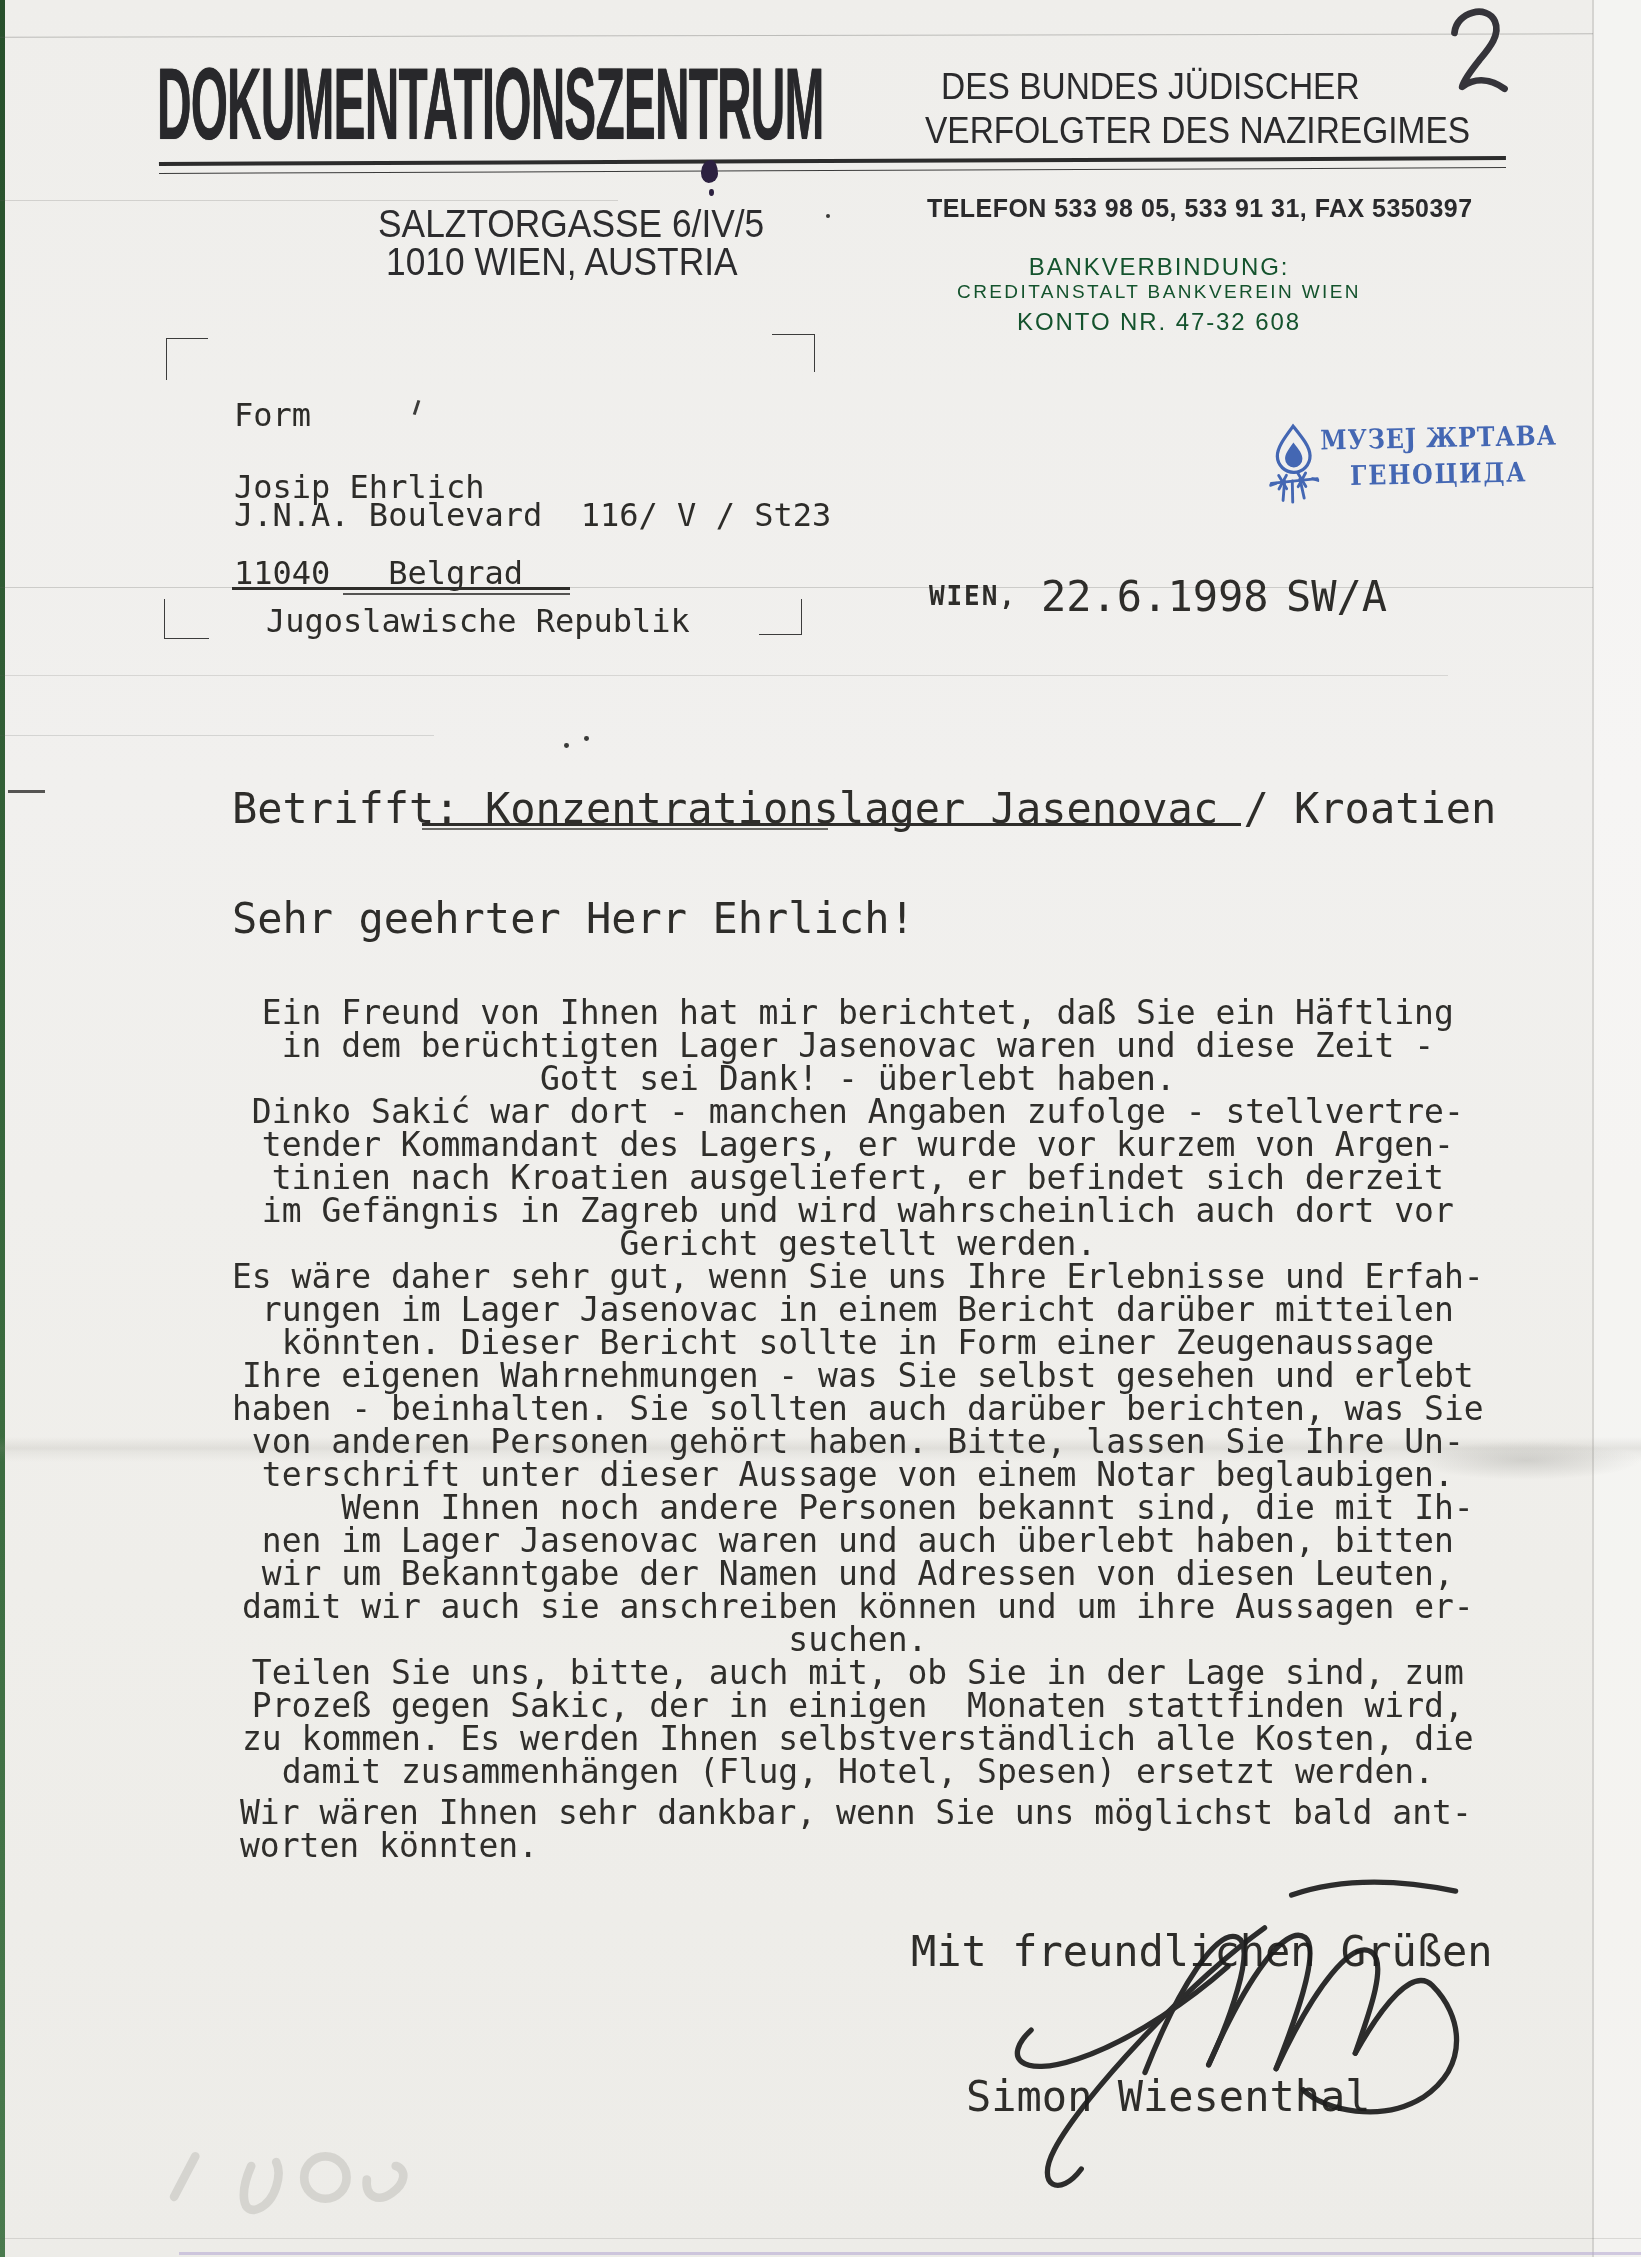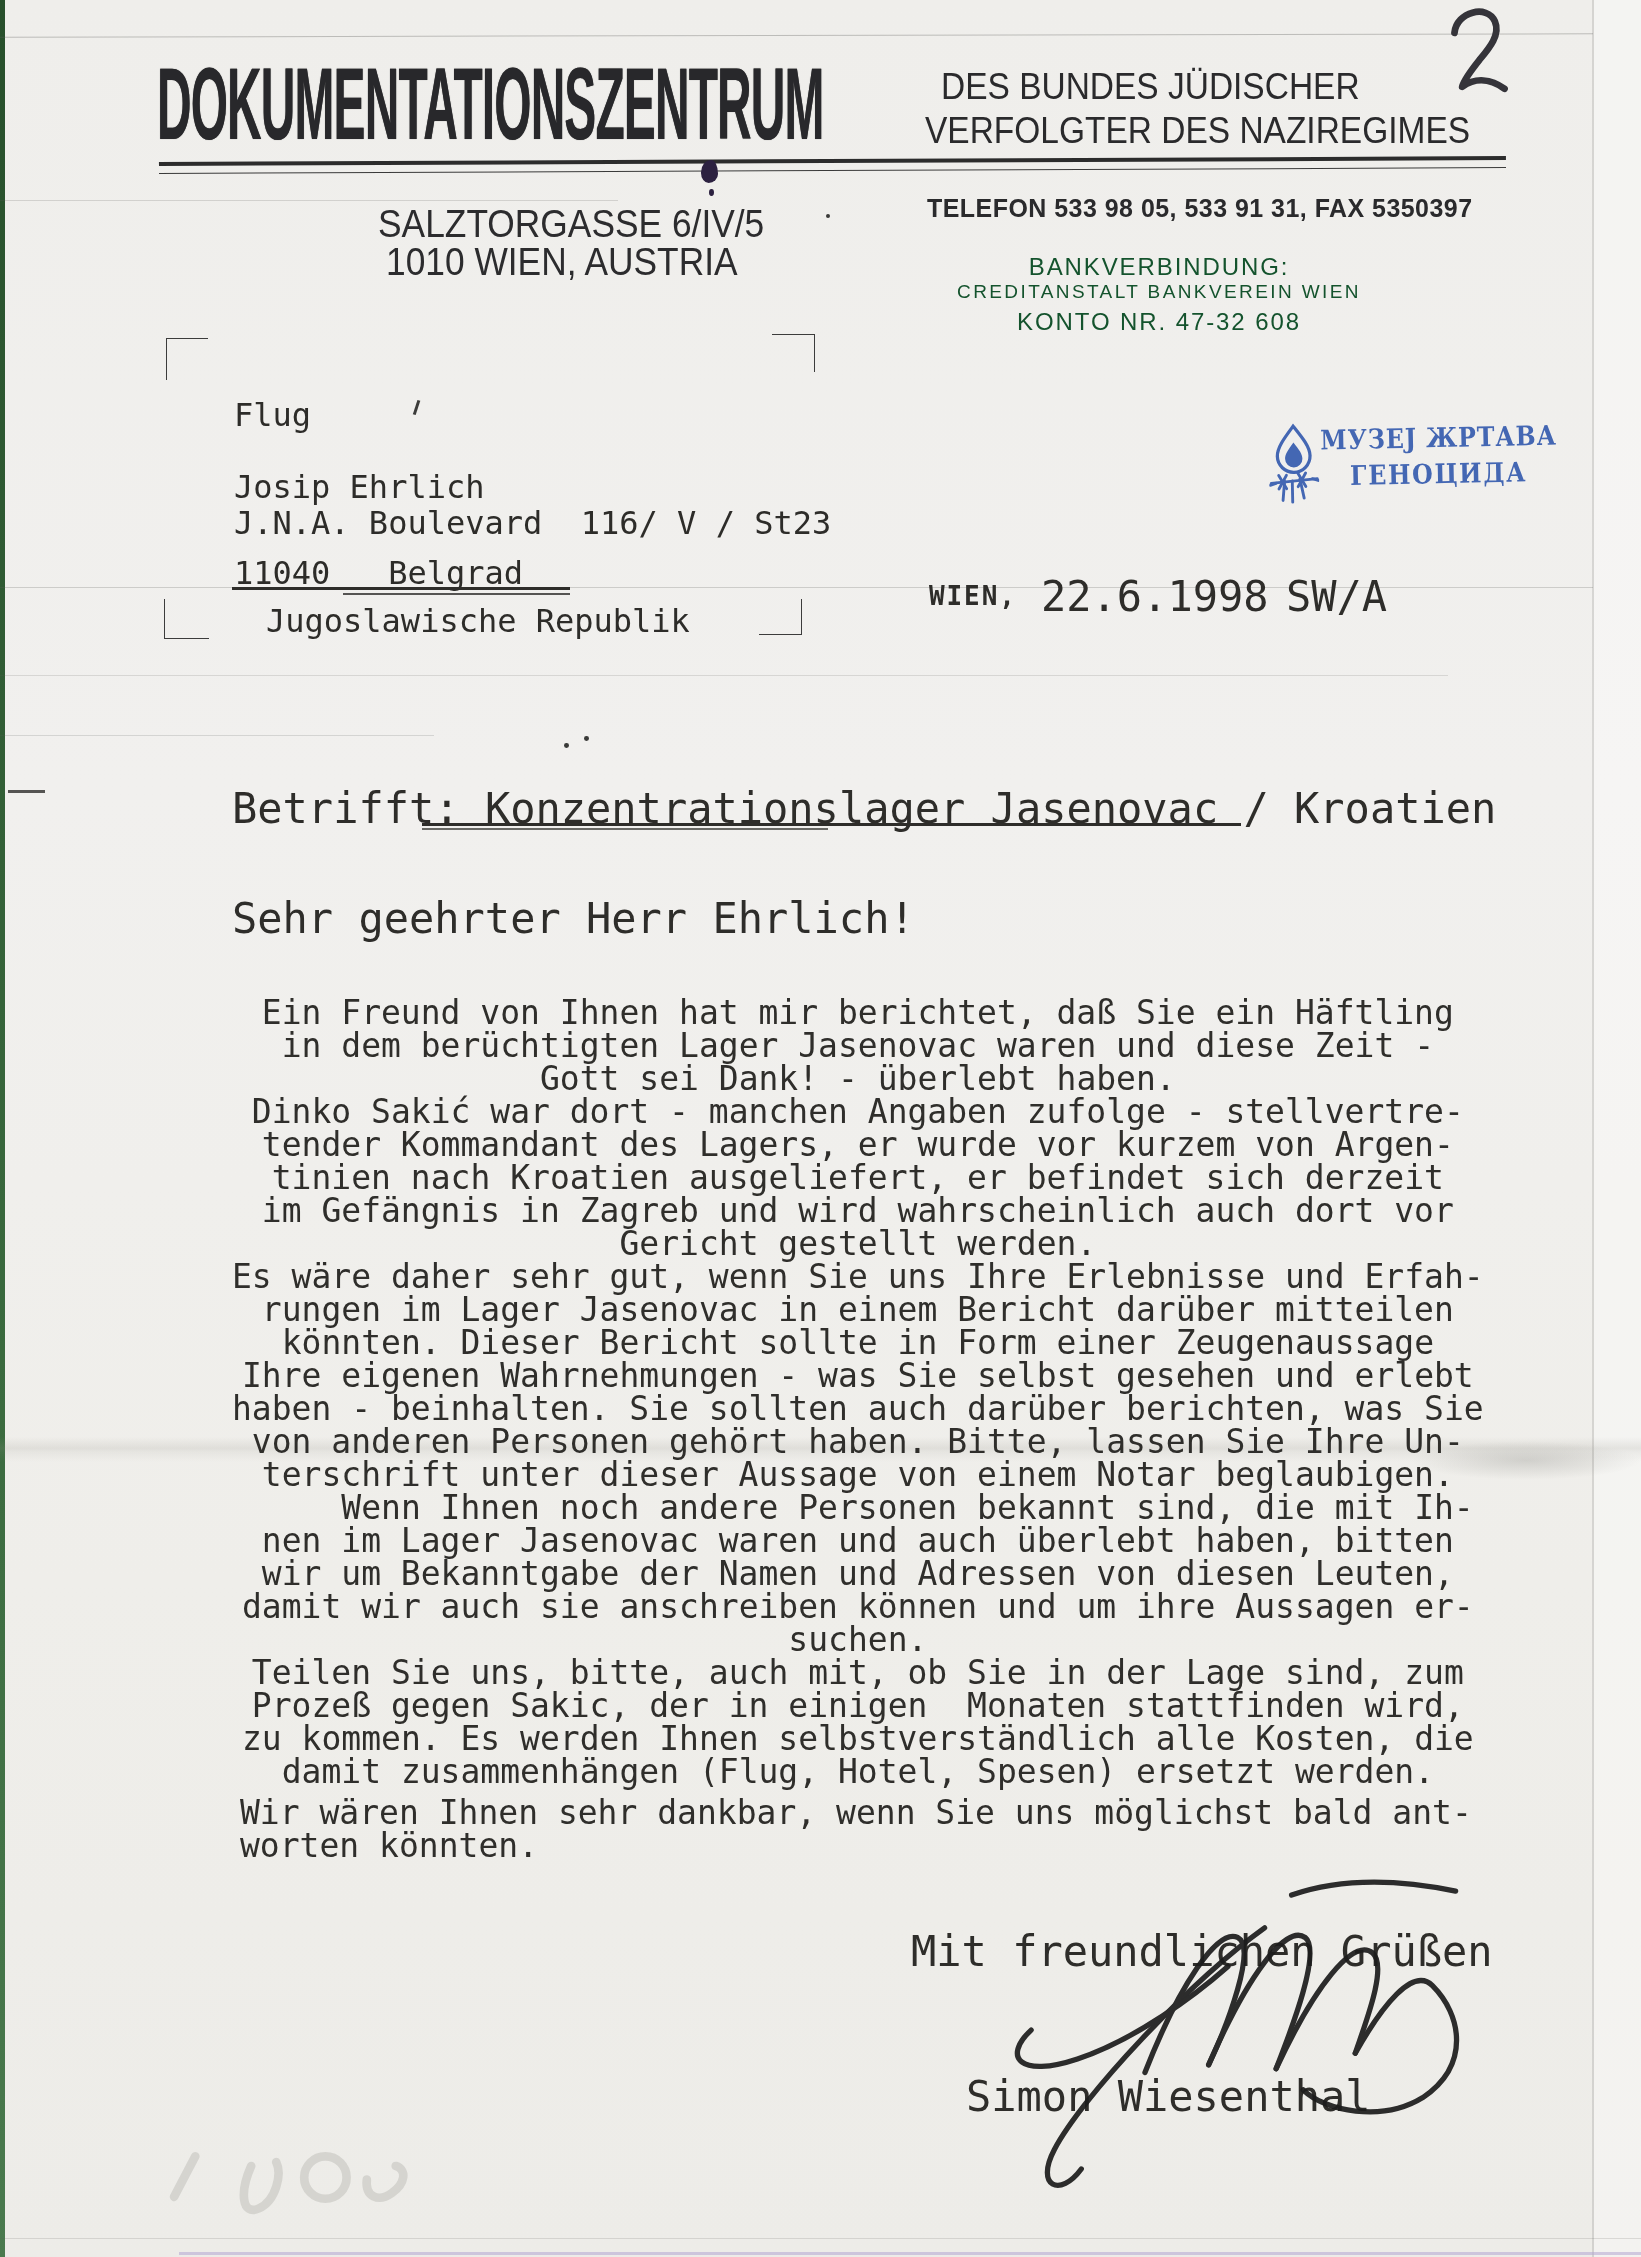--- a/index.html
+++ b/index.html
@@ -84,24 +84,24 @@
 <div class="abs bank bank1">BANKVERBINDUNG:</div>
 <div class="abs bank bank2">CREDITANSTALT BANKVEREIN WIEN</div>
 <div class="abs bank bank3">KONTO NR. 47-32 608</div>
 <div class="speck" style="left:826px;top:214px;width:3.9px;height:3.9px;"></div>
 
 <div class="bracket" style="left:166px;top:338px;width:41px;height:41px;border-left-width:1.9px;border-top-width:1.9px;"></div>
 <div class="bracket" style="left:772px;top:334px;width:42px;height:37px;border-right-width:1.9px;border-top-width:1.9px;"></div>
 <div class="bracket" style="left:164px;top:599px;width:44px;height:39px;border-left-width:1.9px;border-bottom-width:1.9px;"></div>
 <div class="bracket" style="left:759px;top:599px;width:42px;height:35px;border-right-width:1.9px;border-bottom-width:1.9px;"></div>
 
-<div class="abs recip" style="left:234px;top:396px;">Flug</div>
+<div class="abs recip" style="left:234px;top:396px;">Form</div>
 <div class="abs" style="left:415px;top:400px;width:2.9px;height:15.4px;background:#3c3c3a;transform:rotate(18deg);"></div>
 <div class="abs recip" style="left:234px;top:468px;">Josip Ehrlich</div>
-<div class="abs recip" style="left:234px;top:496px;margin-top:8px;">J.N.A. Boulevard  116/ V / St23</div>
+<div class="abs recip" style="left:234px;top:496px;">J.N.A. Boulevard  116/ V / St23</div>
 <div class="abs recip" style="left:234px;top:554px;">11040   Belgrad</div>
 <div class="underline-bar" style="left:232px;top:587px;width:338px;height:2.9px;"></div>
 <div class="underline-bar" style="left:343px;top:593px;width:227px;height:1.9px;opacity:.8;"></div>
 <div class="abs recip" style="left:234px;top:602px;margin-left:32px;">Jugoslawische Republik</div>
 
 <div class="abs stamp">
   <svg width="50" height="83" viewBox="0 0 52 86" style="position:absolute;left:7.7px;top:3.9px;">
     <path d="M26,3 C16,16 9,25 9,34 a17,17 0 0 0 34,0 C43,25 36,16 26,3 Z" fill="none" stroke="#3a5fb0" stroke-width="3.4"></path>
     <path d="M26,20 C20,28 17,32 17,37 a9,9 0 0 0 18,0 C35,32 32,28 26,20 Z" fill="#3a5fb0"></path>
     <g stroke="#3a5fb0" stroke-width="3" stroke-linecap="round">

